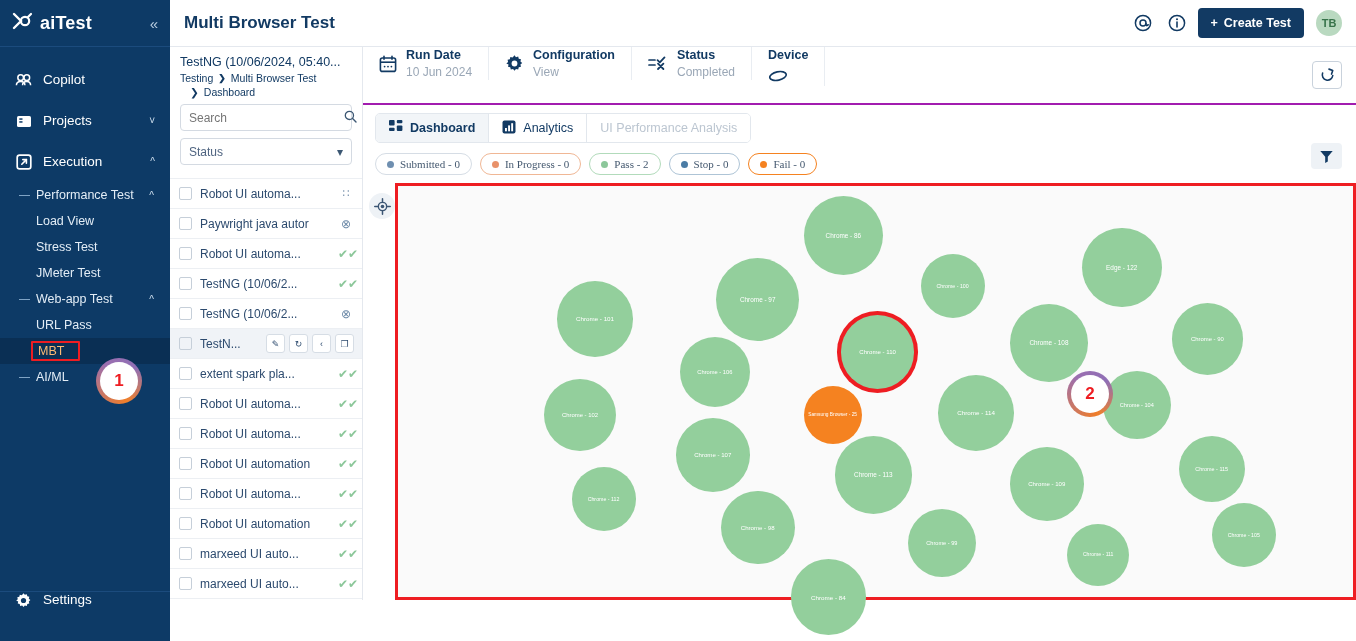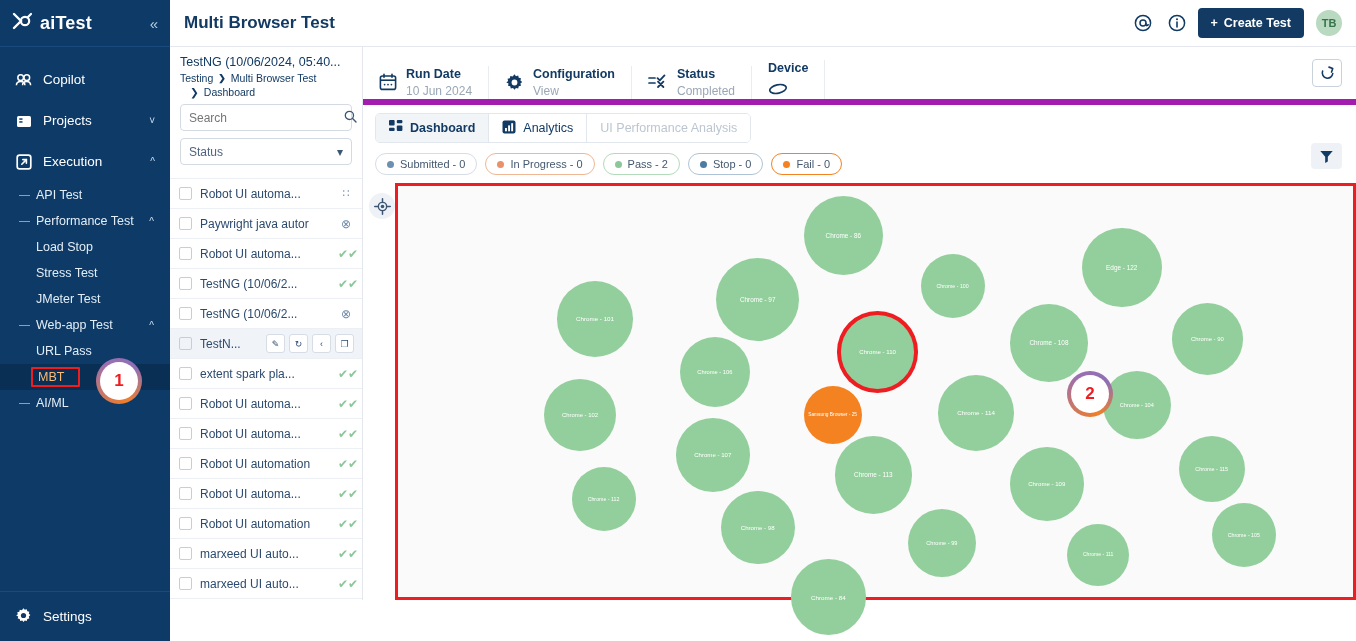--- a/index.html
+++ b/index.html
@@ -47,21 +47,21 @@
   }
   .sb-sub .chev { margin-left: auto; padding-right: 16px; font-size: 10px; color: #cfe0ef; }
   .sb-sub.active { background: #0a2f54; }
   .sb-sub.highlight-box .lbl-wrap {
     border: 2px solid #ee1d22; padding: 1px 14px 1px 5px; margin-left: -5px;
     display: inline-block; border-radius: 1px;
   }
   .sb-sub.dim { color: #fdba74; }
   .sb-footer {
     border-top: 1px solid #1b4b7d; height: 50px;
-    display: flex; align-items: center; gap: 11px; padding: 0 15px;
+    display: flex; align-items: flex-start; gap: 11px; padding: 0 15px;
     color: #fff; font-size: 13.5px; cursor: pointer;
   }
 
   
   .ann {
     position: absolute; width: 38px; height: 38px; border-radius: 50%;
     display: flex; align-items: center; justify-content: center;
     color: #ee1d22; font-size: 17px; font-weight: bold; z-index: 60;
     background: #ffffff;
   }
@@ -132,21 +132,21 @@
   .st.prog { color: #7a93ad; font-size: 11px; }
   .rowacts { display: flex; gap: 4px; }
   .rowacts span {
     width: 19px; height: 19px; border: 1px solid #d6dde5; border-radius: 3px;
     display: flex; align-items: center; justify-content: center;
     color: #2c4a6e; font-size: 9px; background: #fff;
   }
 
   
   .content { flex: 1; display: flex; flex-direction: column; min-width: 0; background:#fff;}
-  .toolstrip { height: 58px; border-bottom: 6px solid #a21caf; display: flex; align-items: flex-end; flex: none;}
+  .toolstrip { height: 58px; border-bottom: 2px solid #a21caf; display: flex; align-items: flex-start; flex: none;}
   .tcell {
     display: flex; align-items: center; gap: 9px; padding: 0 16px;
     border-right: 1px solid #e9edf2;
   }
   .tcell .ic { color: #123a63; display:flex; align-items:center; }
   .tcell .lbl { font-size: 12.5px; color: #123a63; font-weight: 600; line-height: 1.35; }
   .tcell .val { font-size: 12px; color: #9aa7b6; line-height: 1.35; }
   .toolstrip .grow { flex: 1; }
   .refresh-btn {
     width: 30px; height: 28px; border: 1px solid #c9d2dc; border-radius: 4px;
@@ -158,21 +158,21 @@
   .tabs { display: flex; border: 1px solid #e2e7ed; border-radius: 5px; overflow: hidden; }
   .tab {
     display: flex; align-items: center; gap: 7px; height: 28px; padding: 0 13px;
     font-size: 12.5px; color: #123a63; cursor: pointer; background: #fff;
     border-right: 1px solid #e2e7ed;
   }
   .tab:last-child { border-right: none; }
   .tab.active { background: #f2f5f8; font-weight: 600; }
   .tab.disabled { color: #bcc6d1; }
 
-  .chipstrip { padding: 10px 12px 8px 12px; display: flex; align-items: center; gap: 8px; flex: none;}
+  .chipstrip { padding: 10px 12px 8px 12px; display: flex; align-items: center; gap: 8px; flex: none; font-family: Liberation Serif, serif;}
   .chip {
     height: 22px; border-radius: 11px; display: flex; align-items: center; gap: 6px;
     padding: 0 11px; font-size: 11px; color: #44586f; background: #fff; cursor: pointer;
   }
   .chip .dot { width: 7px; height: 7px; border-radius: 50%; flex: none; }
   .filter-btn {
     margin-left: auto; width: 31px; height: 26px; border-radius: 4px; background: #eef2f6;
     display: flex; align-items: center; justify-content: center; cursor: pointer;
   }
 
@@ -247,29 +247,25 @@
               <path d="M5.8 10.2 L10.4 5.6" stroke="#fff" stroke-width="1.6" stroke-linecap="round"></path>
               <path d="M6.8 5.6 H10.4 V9.2" stroke="#fff" stroke-width="1.6" fill="none" stroke-linecap="round" stroke-linejoin="round"></path>
             </svg>
         </span>
         <span>Execution</span>
         <span class="chev">^</span>
       </div>
 
       <div class="sb-sub">
         <span class="dash"></span>
-        <span class="lbl-wrap"><span>API Test</span></span>
-      </div>
-      <div class="sb-sub">
-        <span class="dash"></span>
         <span class="lbl-wrap"><span>Performance Test</span></span>
         <span class="chev">^</span>
       </div>
       <div class="sb-sub lvl3">
-        <span class="lbl-wrap"><span>Load Stop</span></span>
+        <span class="lbl-wrap"><span>Load View</span></span>
       </div>
       <div class="sb-sub lvl3">
         <span class="lbl-wrap"><span>Stress Test</span></span>
       </div>
       <div class="sb-sub lvl3">
         <span class="lbl-wrap"><span>JMeter Test</span></span>
       </div>
       <div class="sb-sub">
         <span class="dash"></span>
         <span class="lbl-wrap"><span>Web-app Test</span></span>

